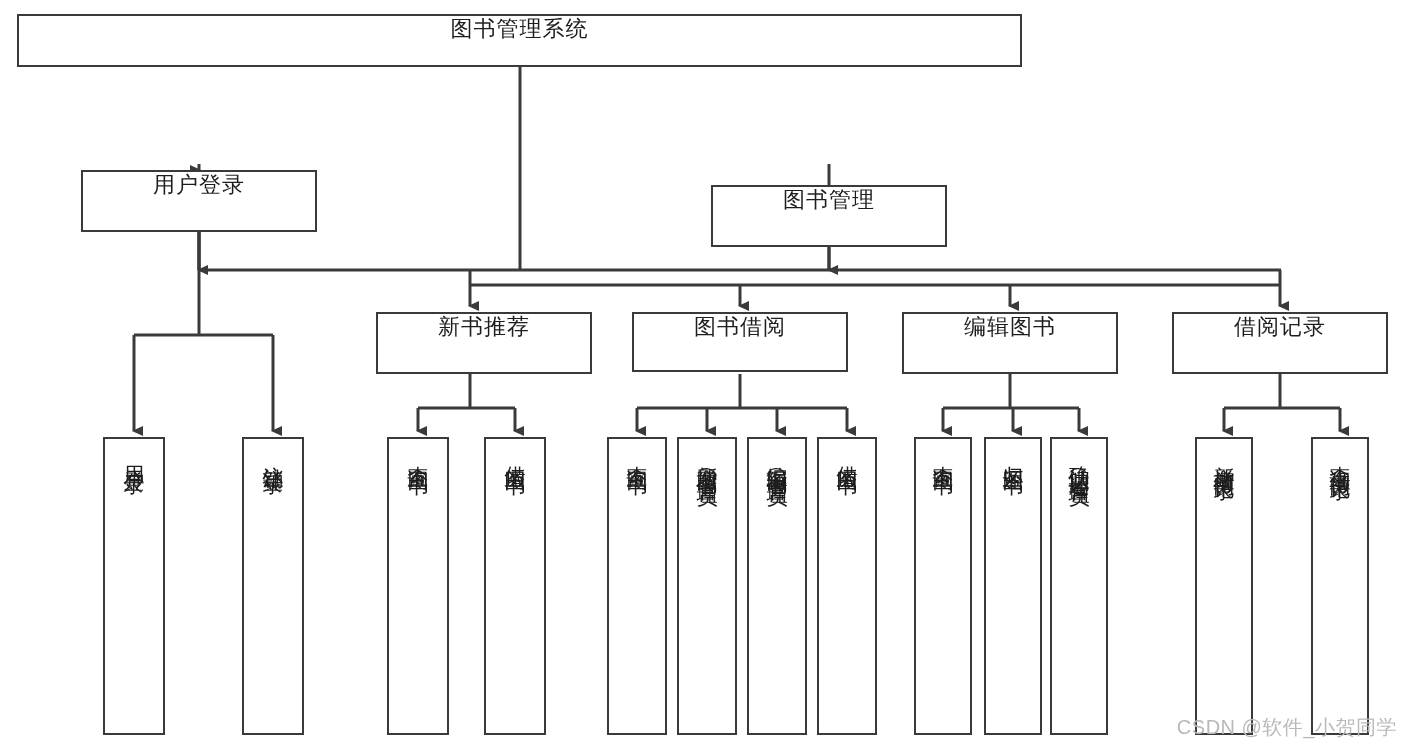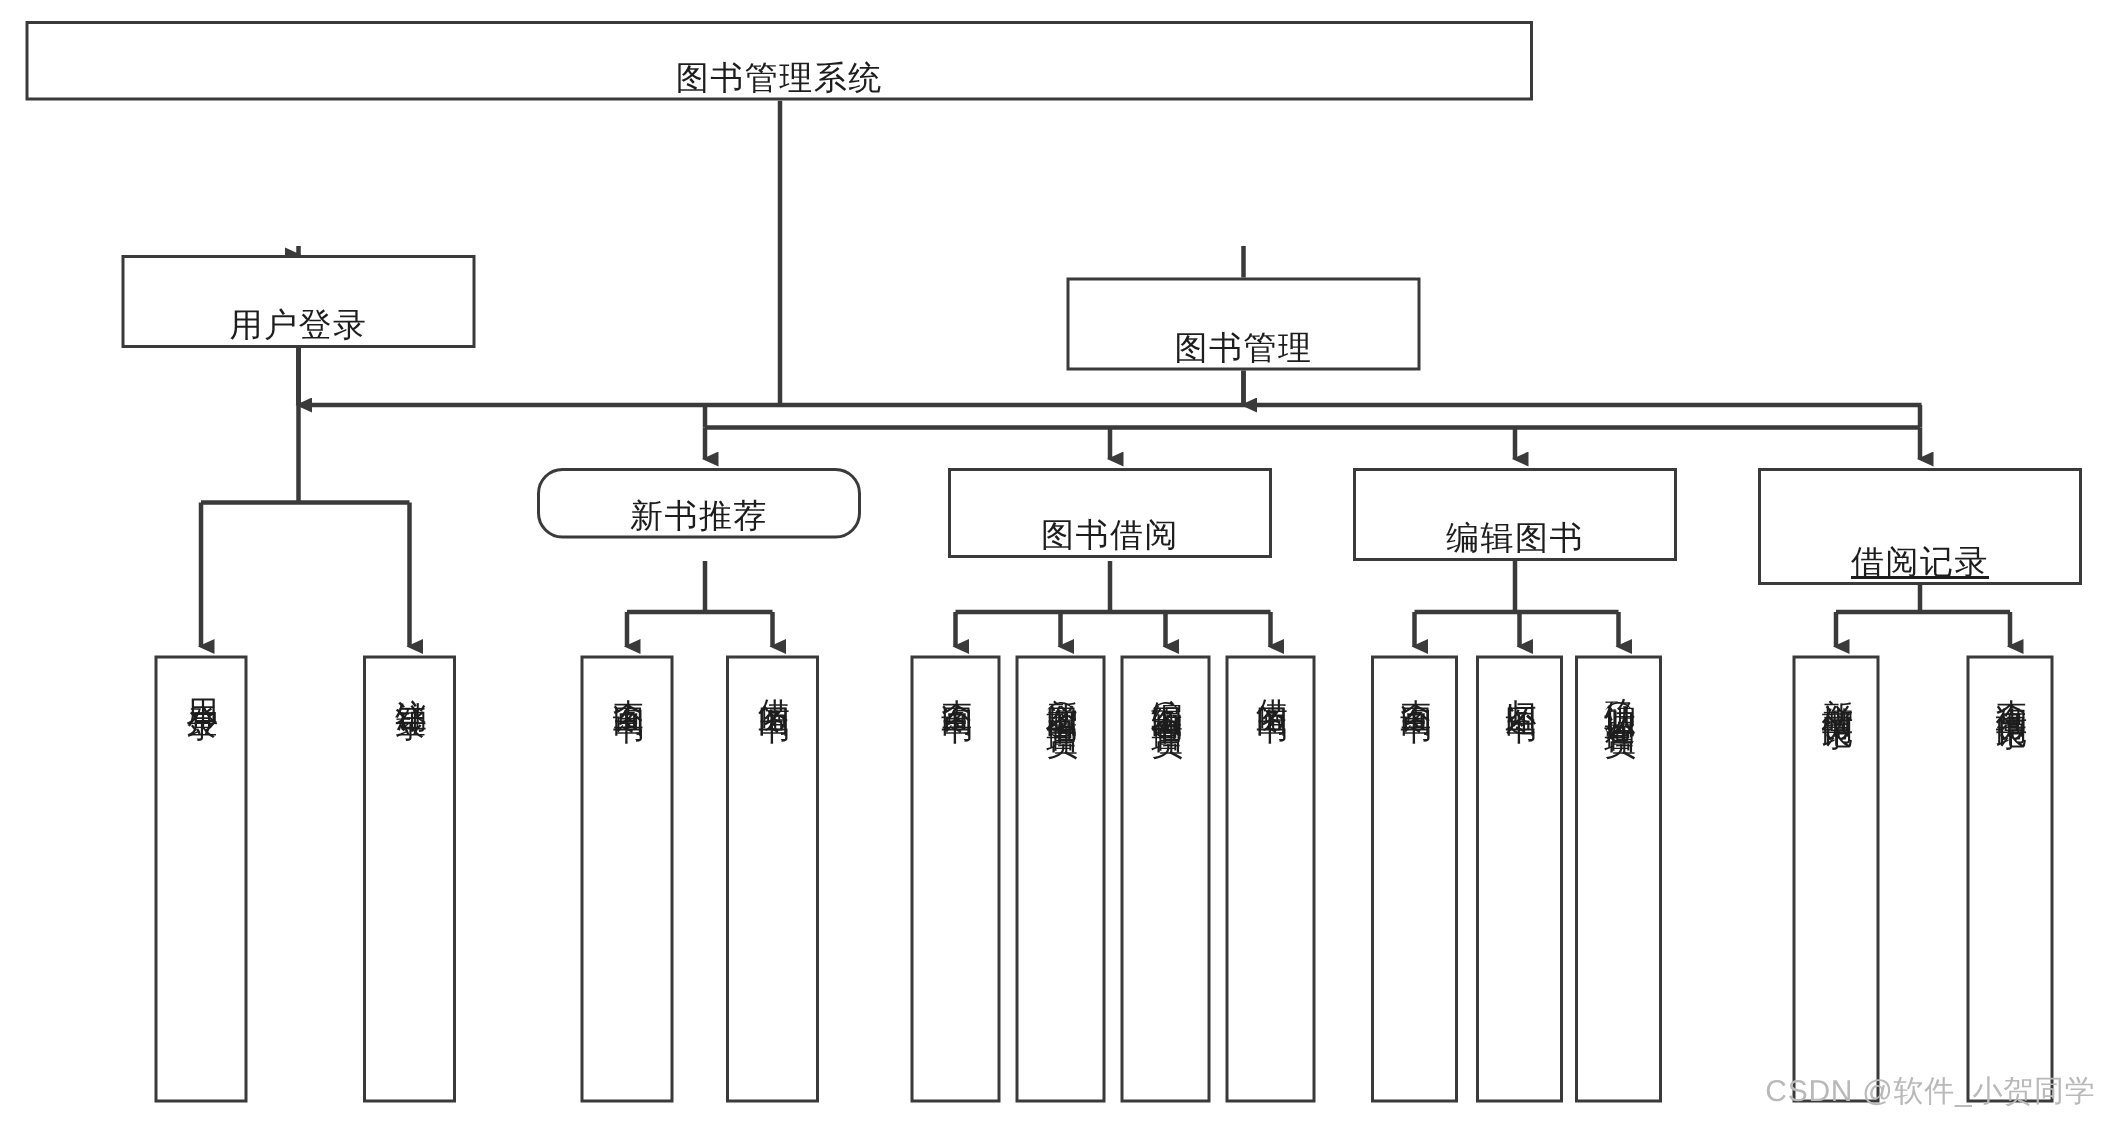--- a/index.html
+++ b/index.html
@@ -23,21 +23,21 @@
     top: 0;
     width: 1405px;
     height: 747px;
   }
   .node {
     position: absolute;
     box-sizing: border-box;
     border: 2.5px solid #3a3a3a;
     background: #ffffff;
     display: flex;
-    align-items: flex-end;
+    align-items: flex-start;
     justify-content: center;
     color: #1d1d1d;
   }
   .node.horizontal {
     font-size: 22px;
     letter-spacing: 1px;
     line-height: 1.2;
   }
   .node.vertical {
     font-size: 21px;
@@ -138,30 +138,30 @@
     <span>图书管理系统</span>
   </div>
 
   <div class="node horizontal" style="left:81px; top:170px; width:236px; height:62px;">
     <span>用户登录</span>
   </div>
   <div class="node horizontal" style="left:711px; top:185px; width:236px; height:62px;">
     <span>图书管理</span>
   </div>
 
-  <div class="node horizontal" style="left:358px; top:312px; width:216px; height:47px;border-radius:17px;">
+  <div class="node horizontal" style="left:376px; top:312px; width:216px; height:62px;">
     <span>新书推荐</span>
   </div>
   <div class="node horizontal" style="left:632px; top:312px; width:216px; height:60px;">
     <span>图书借阅</span>
   </div>
   <div class="node horizontal" style="left:902px; top:312px; width:216px; height:62px;">
     <span>编辑图书</span>
   </div>
-  <div class="node horizontal" style="left:1172px; top:312px; width:216px; height:78px;text-decoration:underline;">
+  <div class="node horizontal" style="left:1172px; top:312px; width:216px; height:62px;">
     <span>借阅记录</span>
   </div>
 
   <div class="node vertical" style="left:103px; top:437px; width:62px; height:298px;">
     <span class="vtext">用户登录</span>
   </div>
   <div class="node vertical" style="left:242px; top:437px; width:62px; height:298px;">
     <span class="vtext">注销登录</span>
   </div>
 

